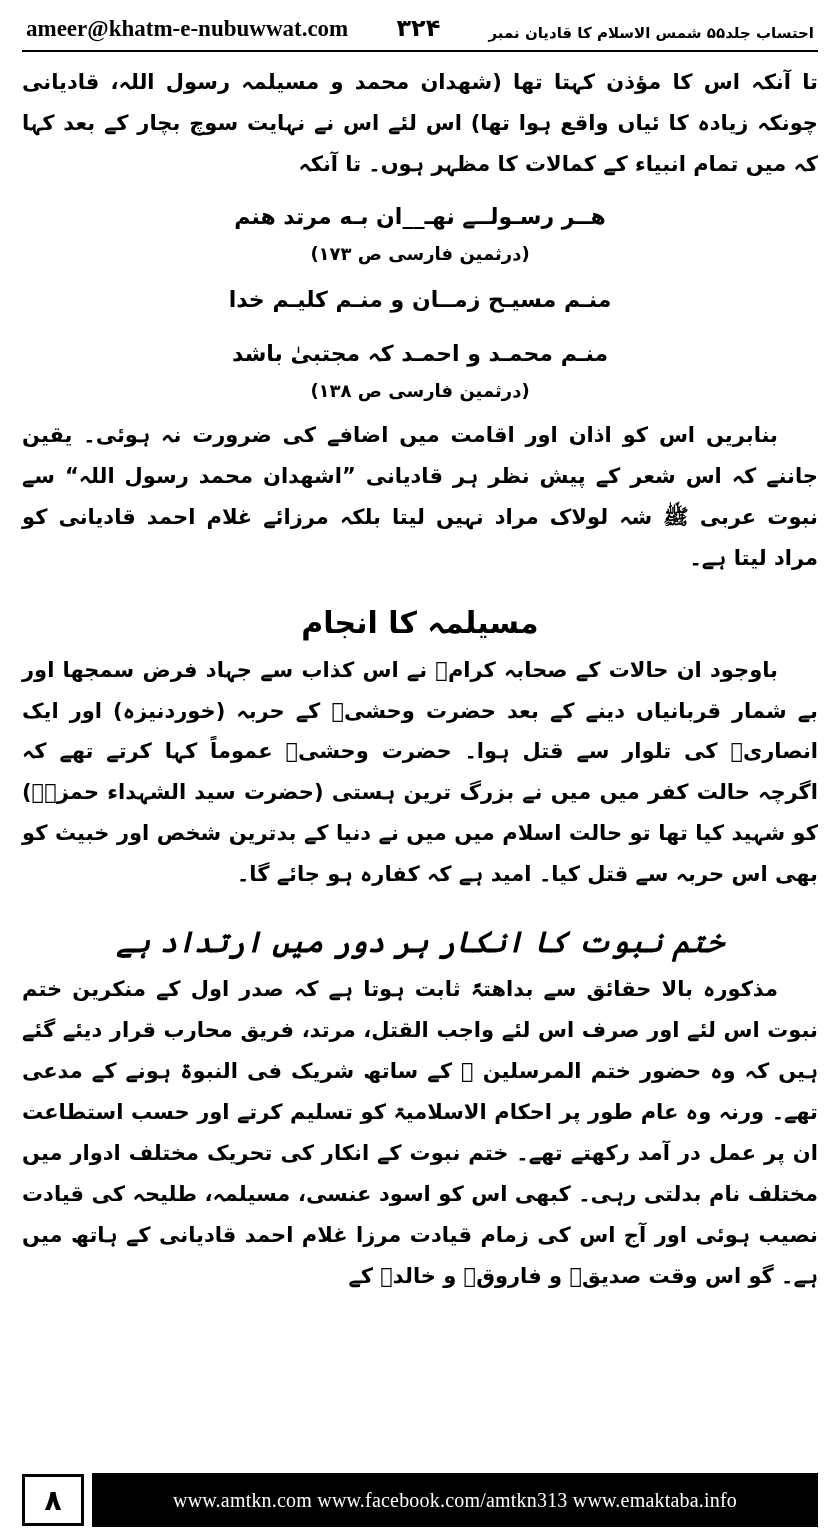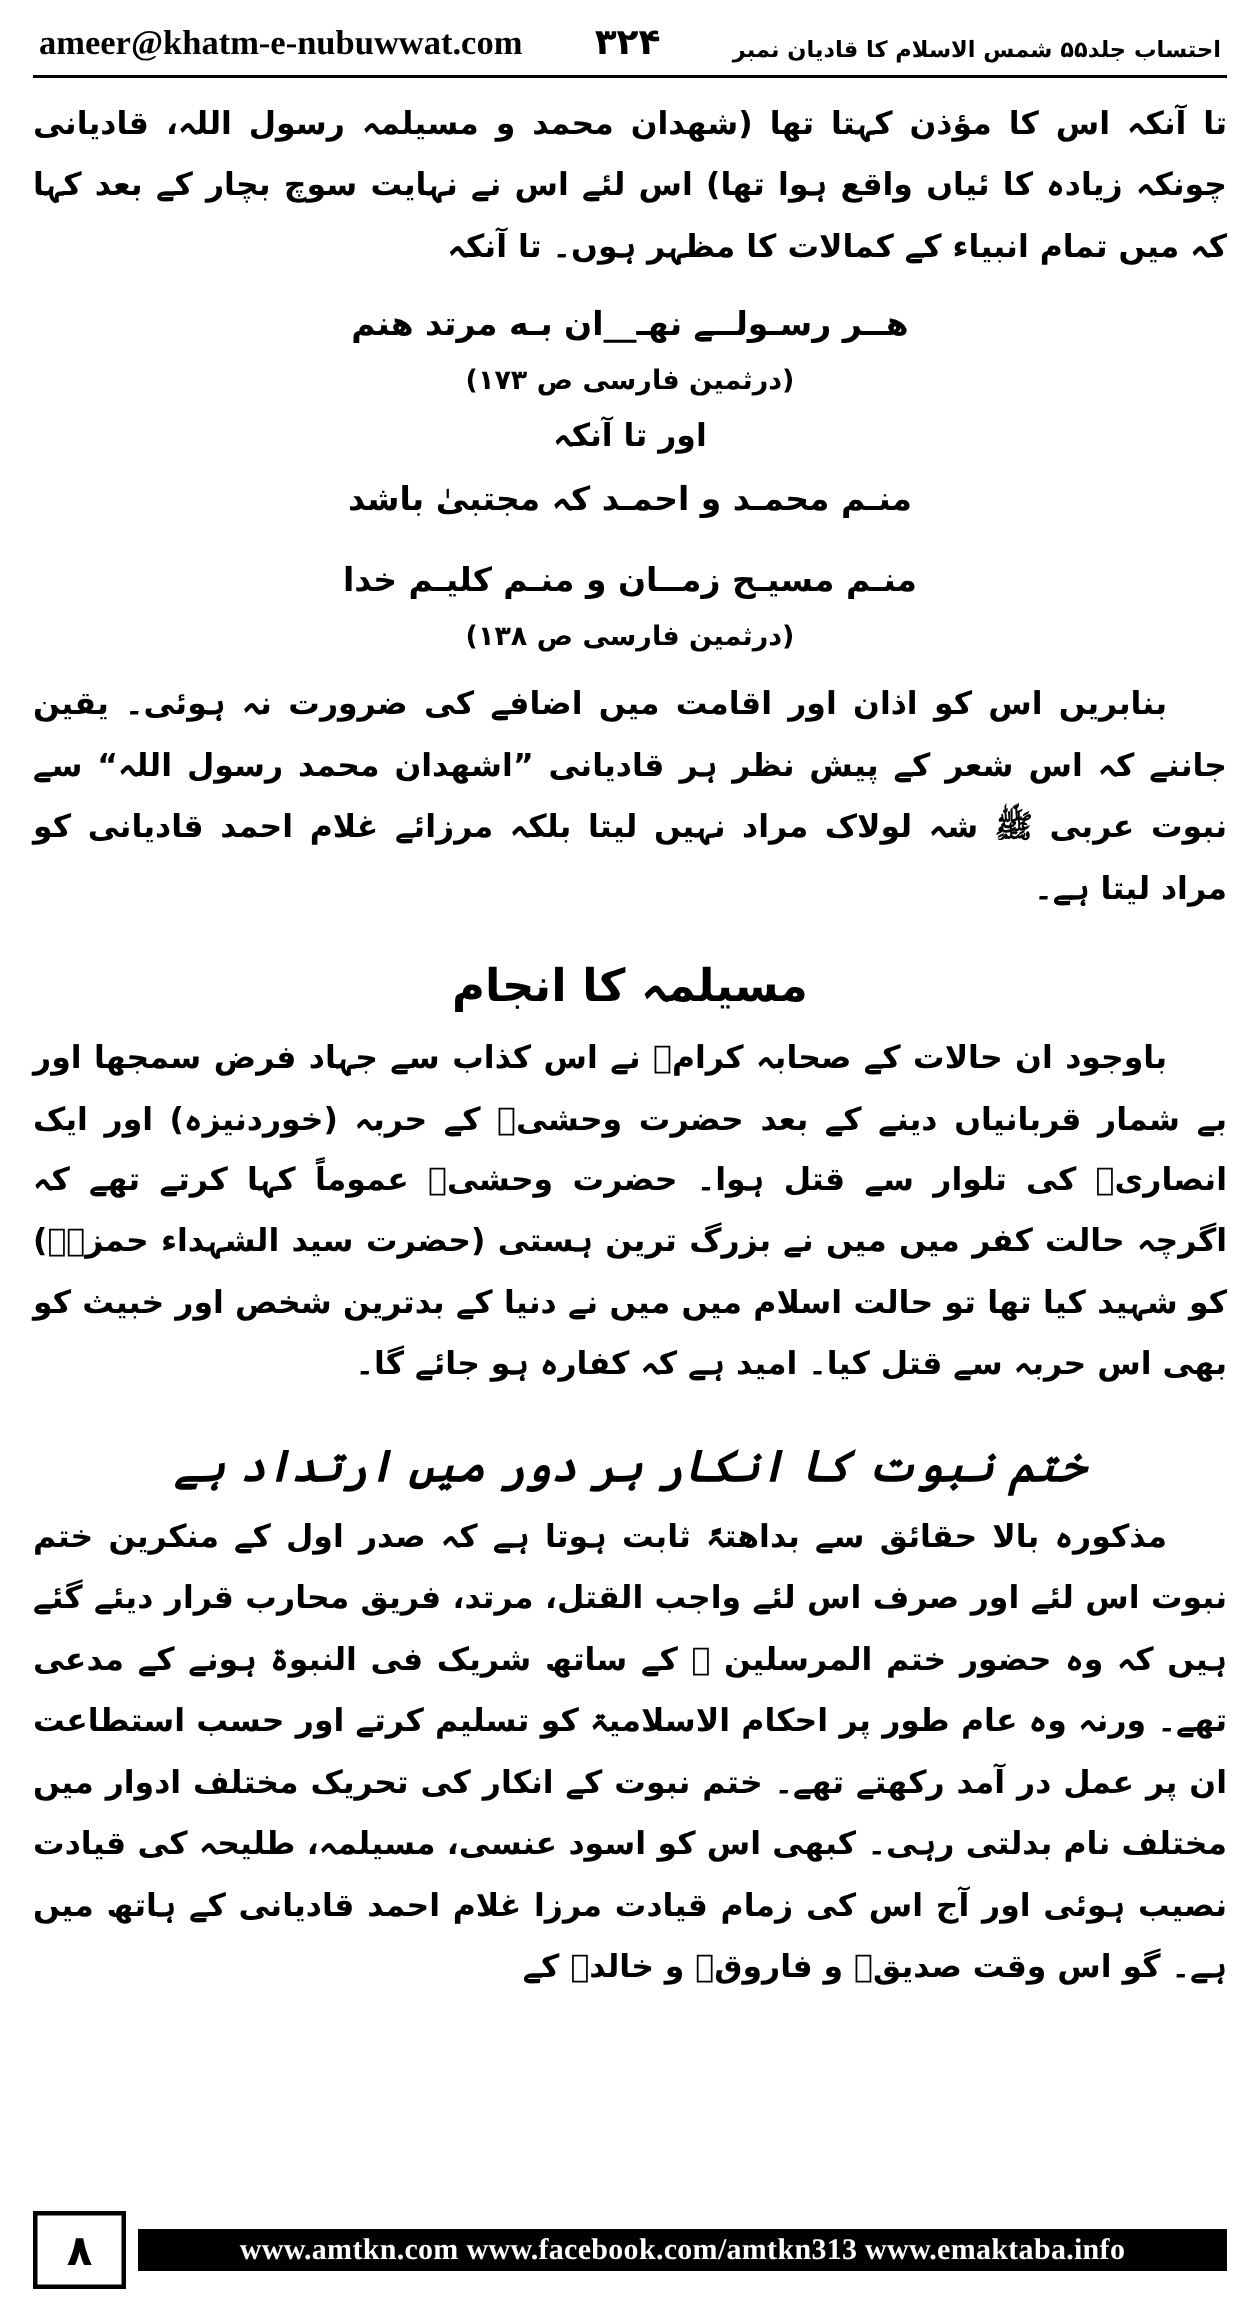--- a/index.html
+++ b/index.html
@@ -136,28 +136,28 @@
     align-items: center;
     justify-content: center;
     font-size: 28px;
     font-weight: bold;
     font-family: "DejaVu Sans", sans-serif;
     flex: 0 0 auto;
   }
   .footer-bar {
     flex: 1 1 auto;
     margin-left: 8px;
-    height: 28px;
+    height: 54px;
     background: #000;
     color: #fff;
     display: flex;
     align-items: center;
     justify-content: center;
     font-family: "Liberation Serif", serif;
-    font-weight: bold;
+    font-weight: normal;
     font-size: 20px;
     letter-spacing: 0.2px;
   }
 </style>
 </head>
 <body>
 
 <div class="page">
 
   <div class="header">
@@ -168,24 +168,23 @@
 
   <hr class="rule">
 
   <div class="content">
 
     <p class="para">تا آنکہ اس کا مؤذن کہتا تھا (شھدان محمد و مسیلمہ رسول اللہ، قادیانی چونکہ زیادہ کا ئیاں واقع ہوا تھا) اس لئے اس نے نہایت سوچ بچار کے بعد کہا کہ میں تمام انبیاء کے کمالات کا مظہر ہوں۔ تا آنکہ</p>
 
     <div class="verse">هــر رسـولــے نهـ__ان بـه مرتد هنم</div>
     <div class="ref">(درثمین فارسی ص ۱۷۳)</div>
 
-    <div class="midline">اور تا آنکہ</div>
-
+
+    <div class="verse">منـم مسیـح زمــان و منـم کلیـم خدا</div>
     <div class="verse">منـم محمـد و احمـد کہ مجتبیٰ باشد</div>
-    <div class="verse">منـم مسیـح زمــان و منـم کلیـم خدا</div>
     <div class="ref">(درثمین فارسی ص ۱۳۸)</div>
 
     <p class="para indent">بنابریں اس کو اذان اور اقامت میں اضافے کی ضرورت نہ ہوئی۔ یقین جاننے کہ اس شعر کے پیش نظر ہر قادیانی ”اشھدان محمد رسول اللہ“ سے نبوت عربی ﷺ شہ لولاک مراد نہیں لیتا بلکہ مرزائے غلام احمد قادیانی کو مراد لیتا ہے۔</p>
 
     <h2 class="heading">مسیلمہ کا انجام</h2>
 
     <p class="para indent">باوجود ان حالات کے صحابہ کرامؓ نے اس کذاب سے جہاد فرض سمجھا اور بے شمار قربانیاں دینے کے بعد حضرت وحشیؓ کے حربہ (خوردنیزہ) اور ایک انصاریؓ کی تلوار سے قتل ہوا۔ حضرت وحشیؓ عموماً کہا کرتے تھے کہ اگرچہ حالت کفر میں میں نے بزرگ ترین ہستی (حضرت سید الشہداء حمزہؓ) کو شہید کیا تھا تو حالت اسلام میں میں نے دنیا کے بدترین شخص اور خبیث کو بھی اس حربہ سے قتل کیا۔ امید ہے کہ کفارہ ہو جائے گا۔</p>
 
     <h2 class="heading wide">ختم نبوت کا انکار ہر دور میں ارتداد ہے</h2>
 

